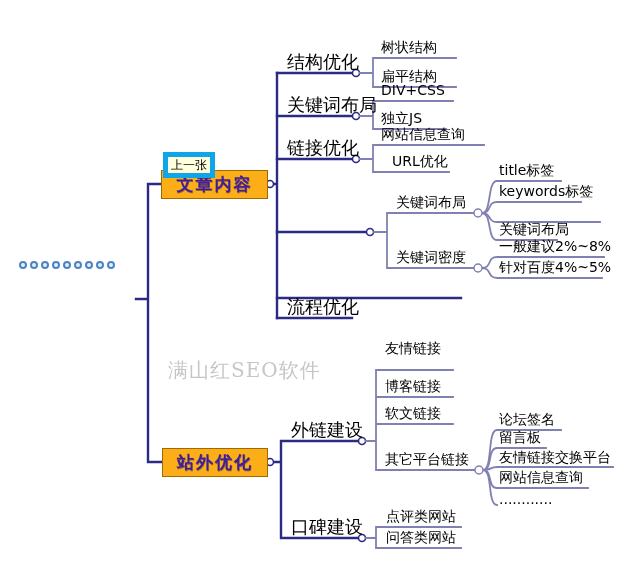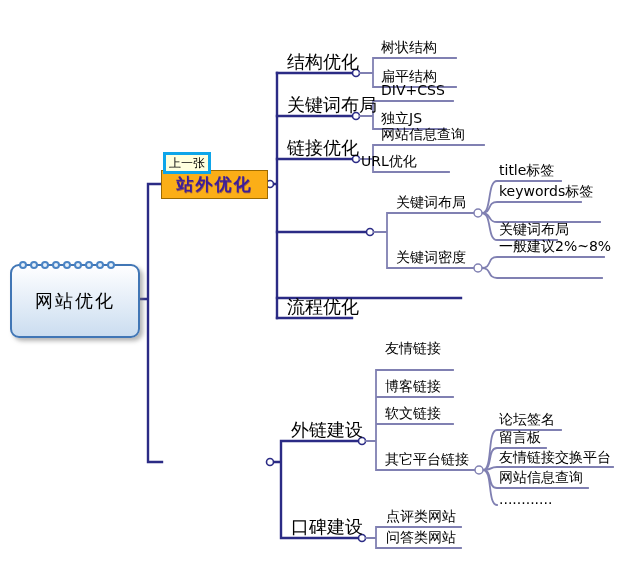--- a/index.html
+++ b/index.html
@@ -30,21 +30,21 @@
     position:absolute;z-index:3;
     background:var(--topic_fill,#FBAE17);border:1px solid var(--topic_border,#9C6A00);
     color:var(--topic_text,#3D1E99);font-weight:bold;font-size:17px;letter-spacing:2px;
     display:flex;align-items:center;justify-content:center;
     text-shadow:0.6px 0.6px 0 rgba(60,20,120,.55);
   }
   #onsite-box{left:161px;top:170px;width:105px;height:27px;}
   #offsite-box{left:162px;top:448px;width:104px;height:27px;}
   .tooltip{
     position:absolute;left:163px;top:152px;z-index:5;height:16px;
-    background:var(--tooltip_bg,#FFFFDE);border:3px solid #0ea5e9;
+    background:var(--tooltip_bg,#FFFFDE);border:5px solid #0ea5e9;
     font-size:12px;line-height:16px;padding:0 3px;color:#000;
   }
   .watermark{
     position:absolute;left:168px;top:357px;z-index:2;
     font-family:"DejaVu Serif","Liberation Serif",serif;
     font-size:20px;color:var(--watermark,#C6C6C6);letter-spacing:1px;
   }
 </style>
 </head>
 <body>
@@ -77,56 +77,58 @@
       <path d="M482,268 C492,268 487,257 497,257 H604 M482,268 C492,268 487,278 497,278 H602"></path>
       <path d="M366,441 H376 M376,370 V470 M376,370 H453 M376,397 H453 M376,424 H453 M376,470 H475"></path>
       <path d="M483,470 C493,470 487,430 497,430 H561 M483,470 C493,470 487,448 497,448 H546 M483,470 C493,470 489,467 497,467 H613 M483,470 C493,470 487,488 497,488 H588 M483,470 C493,470 487,504 497,505"></path>
       <path d="M366,538 H376 M376,527 V548 M376,527 H461 M376,548 H461"></path>
       <circle cx="478" cy="213" r="4" fill="#fff" stroke-width="1.5"></circle>
       <circle cx="478" cy="268" r="4" fill="#fff" stroke-width="1.5"></circle>
       <circle cx="479" cy="470" r="4" fill="#fff" stroke-width="1.5"></circle>
     </g>
   </svg>
 
-  <div class="rootbox">网站优化</div>
   <div class="spiral">
     <span></span>
       <span></span>
       <span></span>
       <span></span>
       <span></span>
       <span></span>
       <span></span>
       <span></span>
       <span></span>
   </div>
 
   <div class="tooltip">上一张</div>
-  <div class="mainbox" id="onsite-box">站外优化</div>
+  <div class="mainbox" id="onsite-box">文章内容</div>
+  <div class="mainbox" id="offsite-box">站外优化</div>
 
+  <div class="watermark">满山红SEO软件</div>
 
   <div class="lbl t2" style="left:287px;top:52px">结构优化</div>
   <div class="lbl t2" style="left:287px;top:95px">关键词布局</div>
   <div class="lbl t2" style="left:287px;top:138px">链接优化</div>
   <div class="lbl t2" style="left:287px;top:297px">流程优化</div>
 
   <div class="lbl t3" style="left:381px;top:39px">树状结构</div>
   <div class="lbl t3" style="left:381px;top:68px">扁平结构</div>
   <div class="lbl t3" style="left:381px;top:82px">DIV+CSS</div>
   <div class="lbl t3" style="left:381px;top:110px">独立JS</div>
   <div class="lbl t3" style="left:381px;top:126px">网站信息查询</div>
-  <div class="lbl t3" style="left:361px;top:153px">URL优化</div>
+  <div class="lbl t3" style="left:392px;top:153px">URL优化</div>
   <div class="lbl t3" style="left:396px;top:194px">关键词布局</div>
   <div class="lbl t3" style="left:396px;top:249px">关键词密度</div>
 
   <div class="lbl t3" style="left:499px;top:162px">title标签</div>
   <div class="lbl t3" style="left:499px;top:183px">keywords标签</div>
   <div class="lbl t3" style="left:499px;top:221px">关键词布局</div>
 
   <div class="lbl t3" style="left:499px;top:238px">一般建议2%~8%</div>
+  <div class="lbl t3" style="left:499px;top:259px">针对百度4%~5%</div>
 
   <div class="lbl t2" style="left:291px;top:420px">外链建设</div>
   <div class="lbl t2" style="left:291px;top:517px">口碑建设</div>
 
   <div class="lbl t3" style="left:385px;top:340px">友情链接</div>
   <div class="lbl t3" style="left:385px;top:378px">博客链接</div>
   <div class="lbl t3" style="left:385px;top:405px">软文链接</div>
   <div class="lbl t3" style="left:385px;top:451px">其它平台链接</div>
 
   <div class="lbl t3" style="left:499px;top:411px">论坛签名</div>

